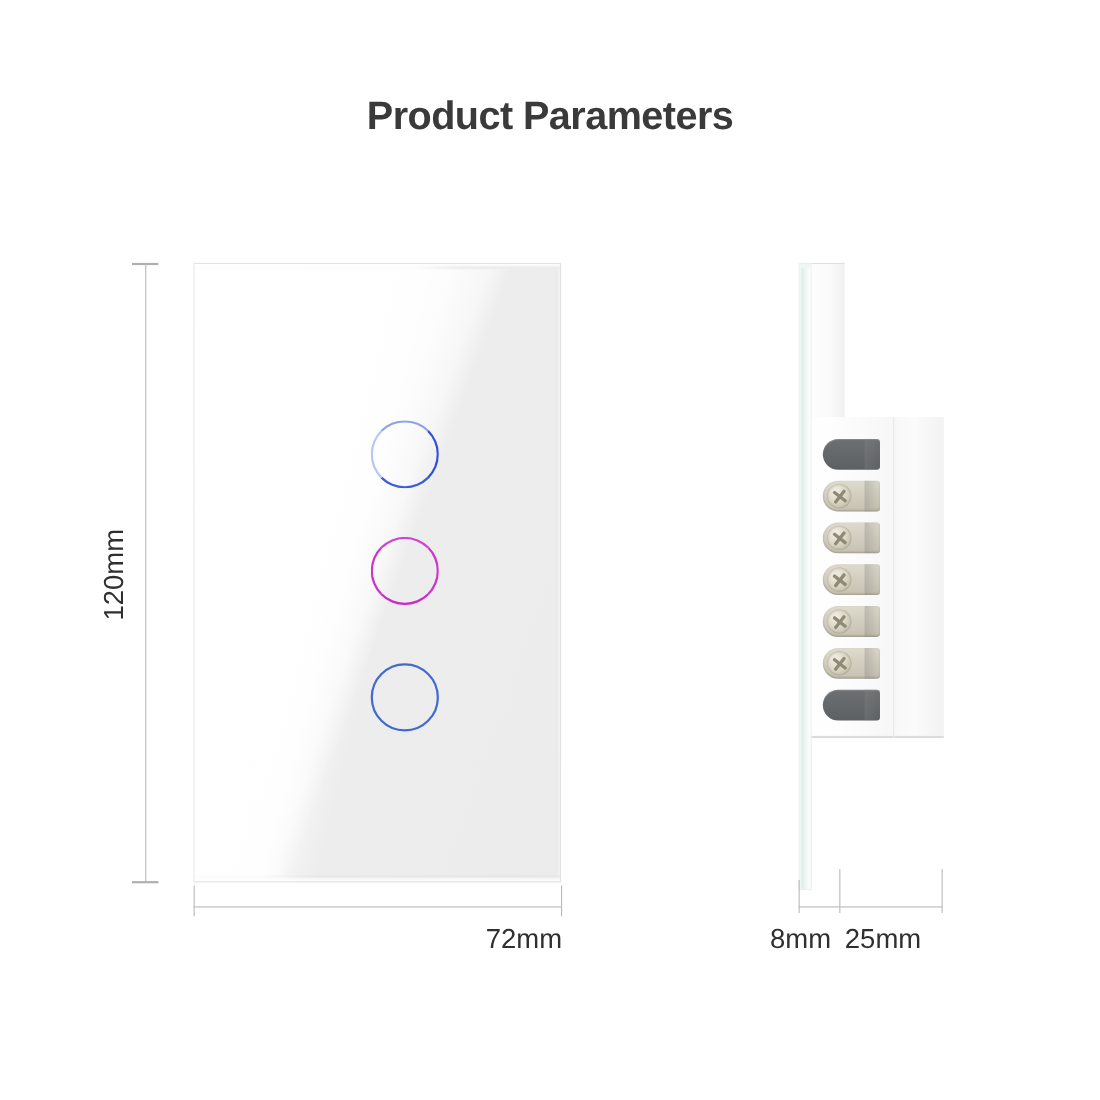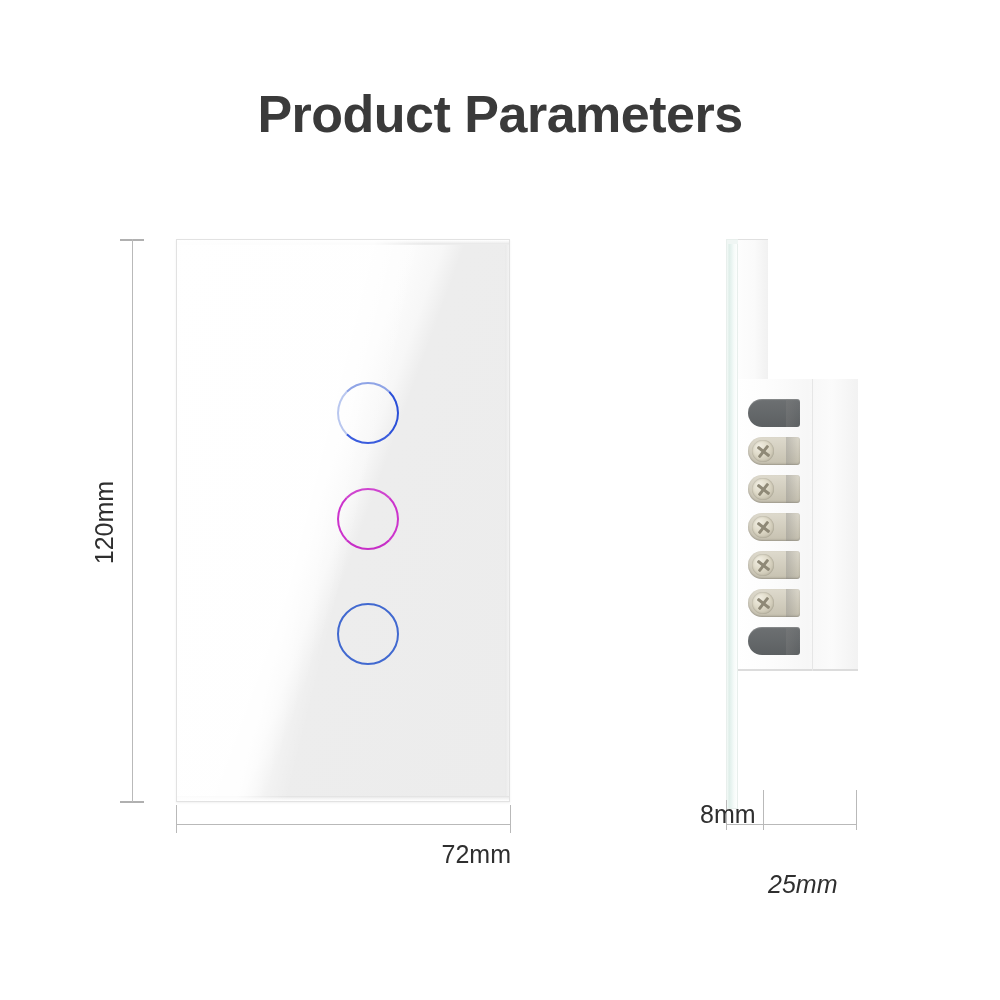--- a/index.html
+++ b/index.html
@@ -16,21 +16,21 @@
     color: #333333;
   }
 
   
   .page-title {
     position: absolute;
     left: 0;
     top: 84px;
     width: 1000px;
     text-align: center;
-    font-size: 52px;
+    font-size: 36px;
     font-weight: 700;
     letter-spacing: -0.5px;
     color: #3a3a3a;
   }
 
   
   .dim-line-v {
     position: absolute;
     width: 1px;
     background: #b9b9b9;
@@ -275,22 +275,22 @@
     position: absolute;
     right: 0;
     top: 0;
     width: 14px;
     height: 28px;
     background: linear-gradient(90deg, rgba(130,130,130,0.35) 0%, rgba(255,255,255,0) 100%);
     border-radius: 0 3px 3px 0;
   }
 
   
-  .label-8mm  { left: 700px; top: 800px; }
-  .label-25mm { left: 768px; top: 870px; font-style: italic; }
+  .label-8mm  { left: 700px; top: 840px; }
+  .label-25mm { left: 768px; top: 840px; }
 </style>
 </head>
 <body>
 
 <div class="page-title">Product Parameters</div>
 
 <div class="dim-cap-h" style="left:120px; top:239px; width:24px;"></div>
 <div class="dim-cap-h" style="left:120px; top:801px; width:24px;"></div>
 <div class="dim-line-v" style="left:132px; top:239px; height:563px;"></div>
 <div class="dim-label dim-label-vert" style="left:44px; top:508px; width:120px; text-align:center;">120mm</div>

